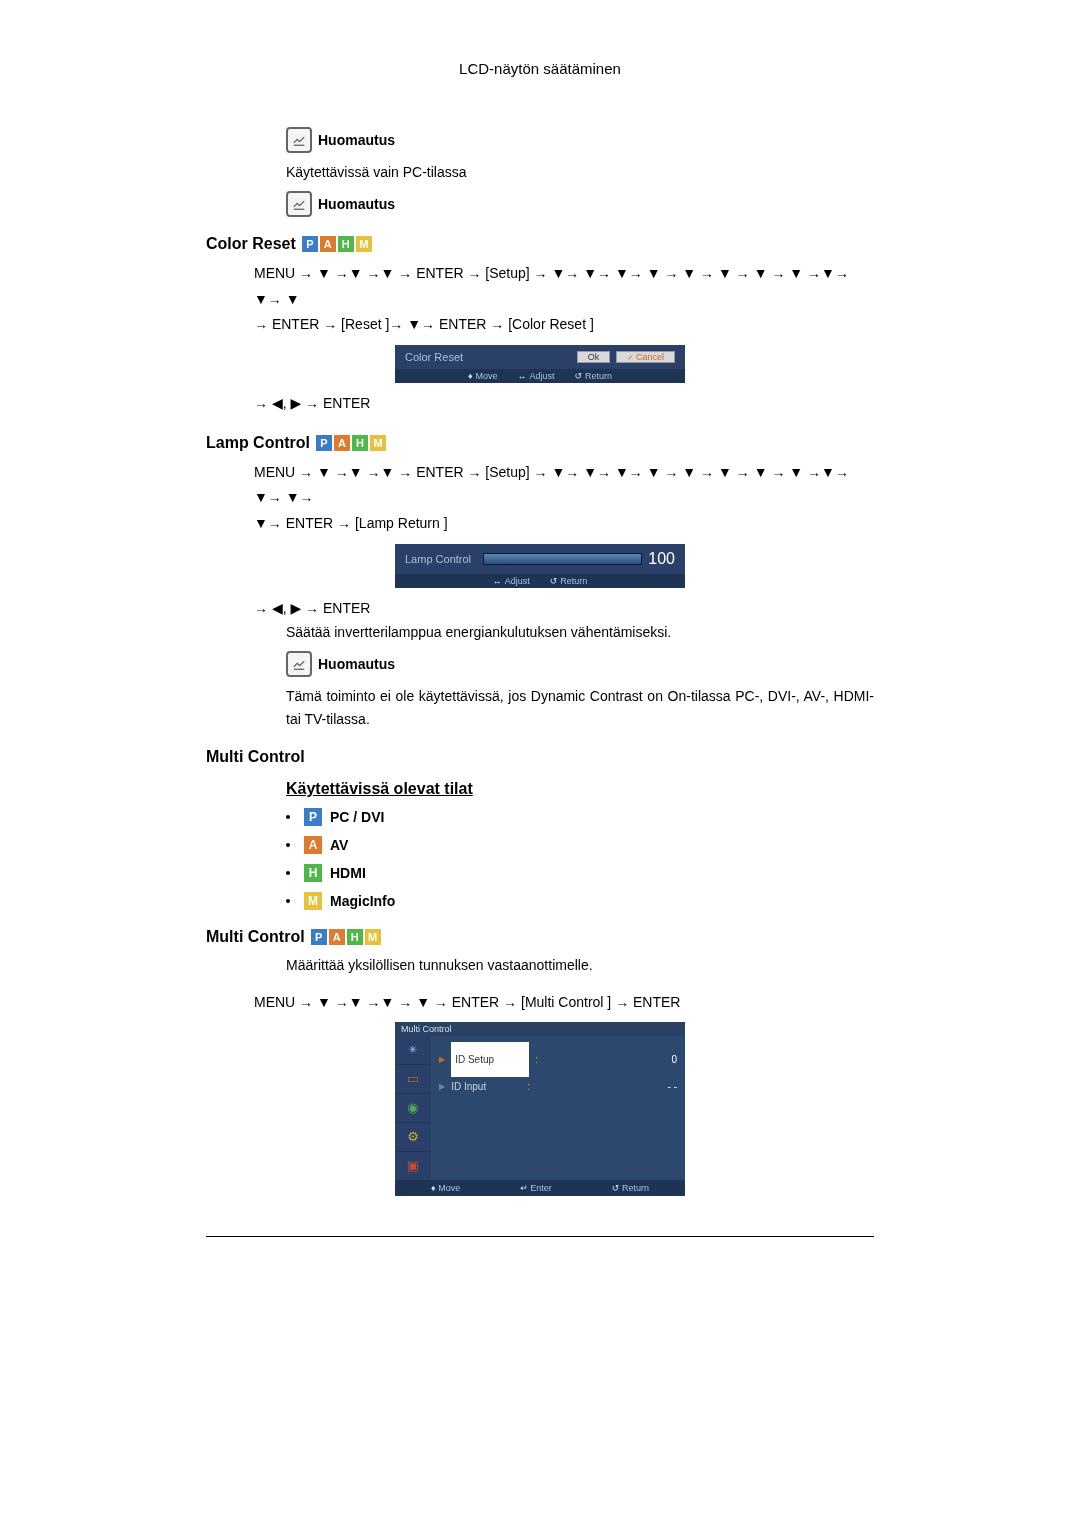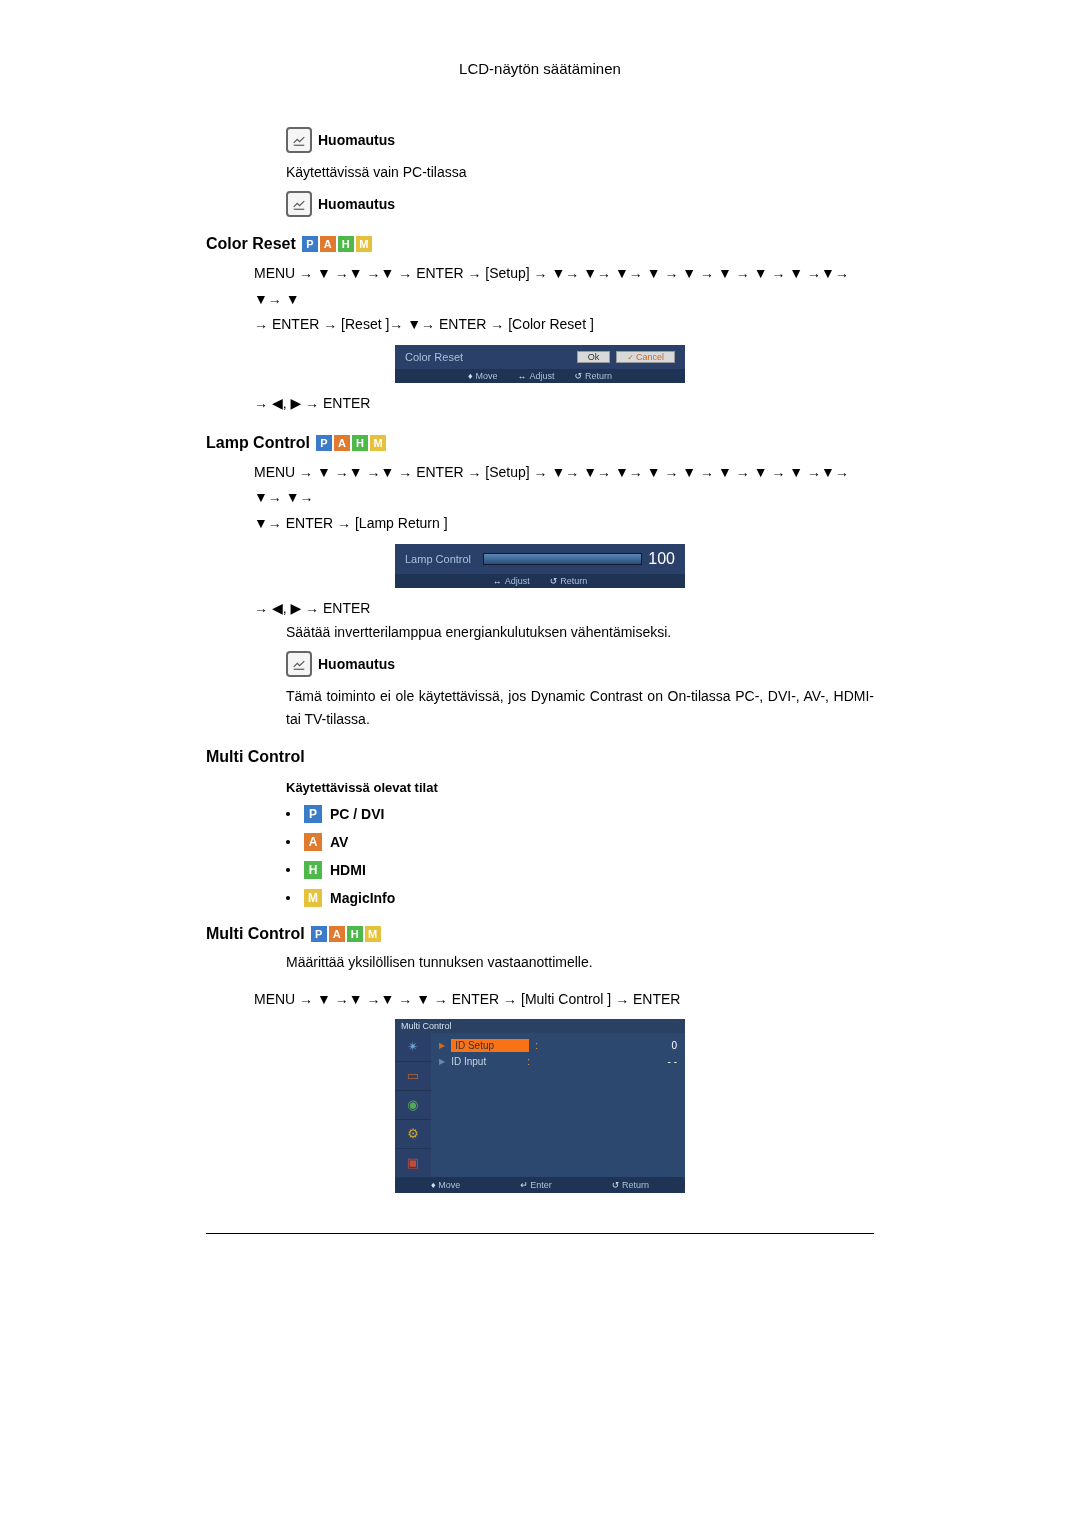--- a/index.html
+++ b/index.html
@@ -60,24 +60,25 @@
     font-weight: bold;
     font-size: 16px;
     margin-top: 18px;
     margin-bottom: 8px;
     display: flex;
     align-items: center;
     gap: 6px;
   }
   .sub-heading {
     font-weight: bold;
-    font-size: 13px;
+    font-size: 16px;
     margin-left: 80px;
     margin-top: 14px;
     margin-bottom: 10px;
+    text-decoration: underline;
   }
   .mode-badge {
     display: inline-flex;
     gap: 2px;
   }
   .badge {
     width: 16px;
     height: 16px;
     font-size: 11px;
     font-weight: bold;
@@ -203,23 +204,23 @@
     align-items: center;
     gap: 6px;
     margin-bottom: 4px;
     font-size: 10px;
   }
   .osd2-row .tri { color: #d2691e; font-size: 8px; }
   .osd2-row .lbl {
     flex: 0 0 70px;
   }
   .osd2-row.selected .lbl {
-    background: #f97316;
+    background: #ffffff;
     color: #333;
-    padding: 1px 4px;
+    padding: 12px 4px;
   }
   .osd2-row .sep { color: #e0a23a; }
   .osd2-row .val { margin-left: auto; color:#fff; }
   .osd2-foot {
     display: flex;
     justify-content: space-around;
     padding: 3px 6px;
     background: #1f3354;
     font-size: 9px;
     color: #a7c2d9;

